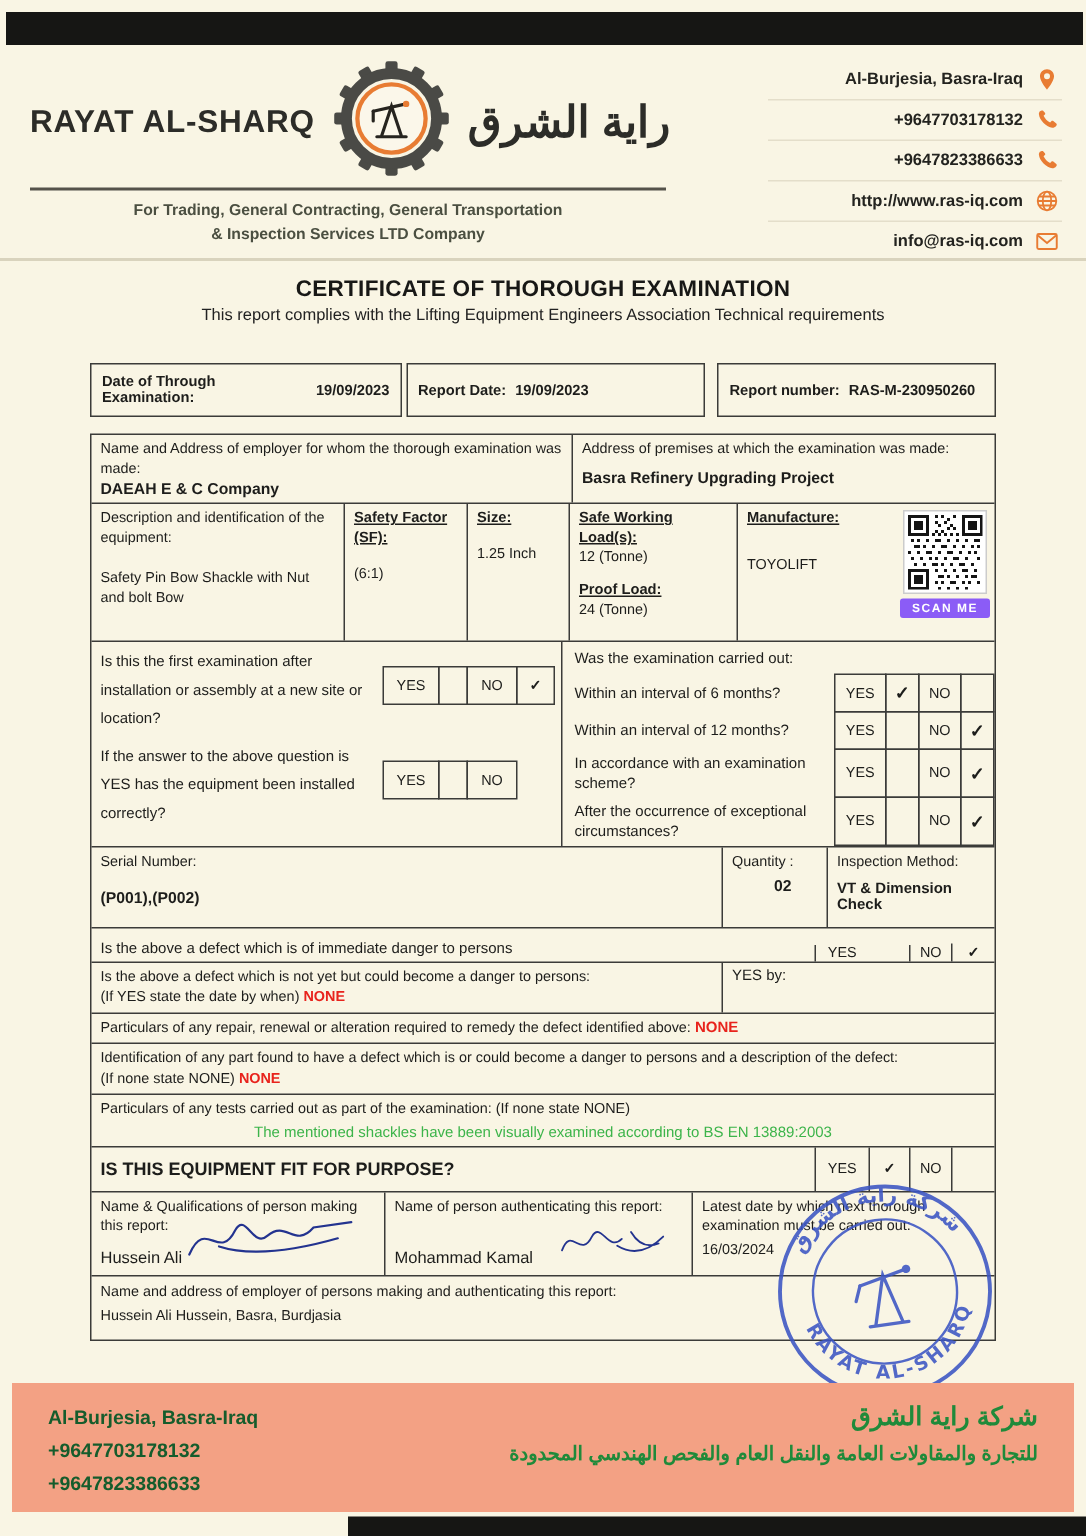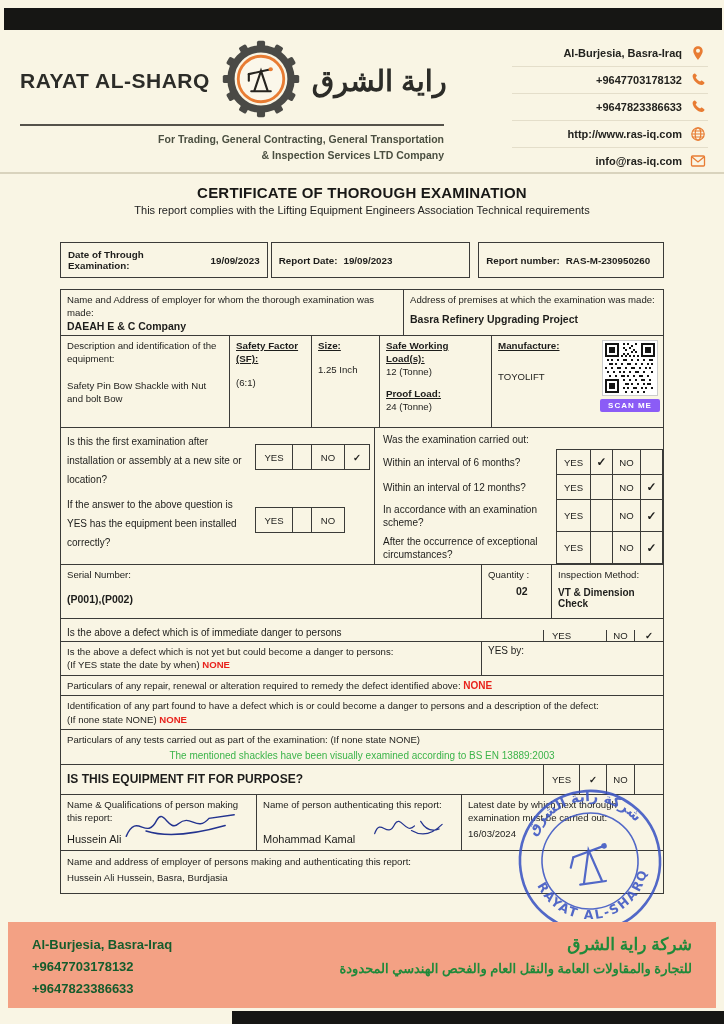--- a/index.html
+++ b/index.html
@@ -8,21 +8,21 @@
   
   .scan-bar-top{position:absolute;top:8px;left:4px;right:2px;height:22px;background:#161614;}
   .scan-bar-bottom{position:absolute;bottom:0;left:232px;right:0;height:13px;background:#161614;}
 
   
   .hdr{position:absolute;top:36px;left:0;right:0;height:136px;border-bottom:2px solid #d9d3bd;}
   .logo-row{display:flex;align-items:center;gap:12px;margin:4px 0 0 20px;width:430px;}
   .name-en{font-size:21px;font-weight:700;letter-spacing:.5px;color:#2c2c28;white-space:nowrap;}
   .name-ar{font-size:29px;font-weight:700;color:#2c2c28;direction:rtl;white-space:nowrap;}
   .logo-rule{width:424px;height:2px;background:#55524a;margin:2px 0 5px 20px;}
-  .tagline{width:424px;margin-left:20px;text-align:right;font-size:10.5px;font-weight:700;
+  .tagline{width:424px;margin-left:20px;text-align:center;font-size:10.5px;font-weight:700;
            color:#4b4f41;line-height:1.55;}
   .hdr-contact{position:absolute;top:4px;right:16px;width:196px;}
   .c-row{display:flex;justify-content:flex-end;align-items:center;gap:8px;padding:5px 2px;
          border-bottom:1px solid #e4deca;font-size:11px;font-weight:700;color:#23231f;}
   .c-row:last-child{border-bottom:none;}
   .c-ic{width:16px;height:16px;flex:0 0 16px;display:flex;}
   .c-ic svg{width:16px;height:16px;}
 
   
   .title-main{margin-top:184px;text-align:center;font-size:15px;font-weight:700;color:#181816;letter-spacing:.2px;}
@@ -42,21 +42,21 @@
   .row:last-child{border-bottom:none;}
   .cell{box-sizing:border-box;padding:3px 6px;flex-shrink:0;}
   .bl{border-left:1px solid #3b3b38;}
   .grow{flex:1 1 auto;min-width:0;}
   .lab{font-size:9.6px;line-height:1.4;}
   .val{font-weight:700;font-size:10.5px;}
   .ulab{font-weight:700;text-decoration:underline;font-size:9.8px;line-height:1.35;}
   .red{color:#e8231c;font-weight:700;}
   .green{color:#3cb44a;text-align:center;font-size:10px;margin-top:3px;}
 
-  .r1{min-height:46px;gap:22px;}  .r1 .cl{width:320px;}
+  .r1{min-height:46px;}  .r1 .cl{width:320px;}
   .r2{min-height:92px;}
   .r2 .c1{width:168px;} .r2 .c2{width:82px;} .r2 .c3{width:68px;} .r2 .c4{width:112px;} .r2 .c5{width:106px;}
   .r2 .c6{flex:1 1 auto;padding:4px 2px;display:flex;flex-direction:column;align-items:center;}
 
   .r3{min-height:136px;}
   .r3 .half-l{width:320px;padding:4px 4px 4px 6px;}
   .r3 .half-r{flex:1 1 auto;padding:3px 0 0 0;}
   .q{display:flex;gap:4px;margin-bottom:6px;}
   .qt{width:184px;font-size:10px;line-height:1.9;}
   .yn{display:flex;height:26px;margin-top:12px;}

